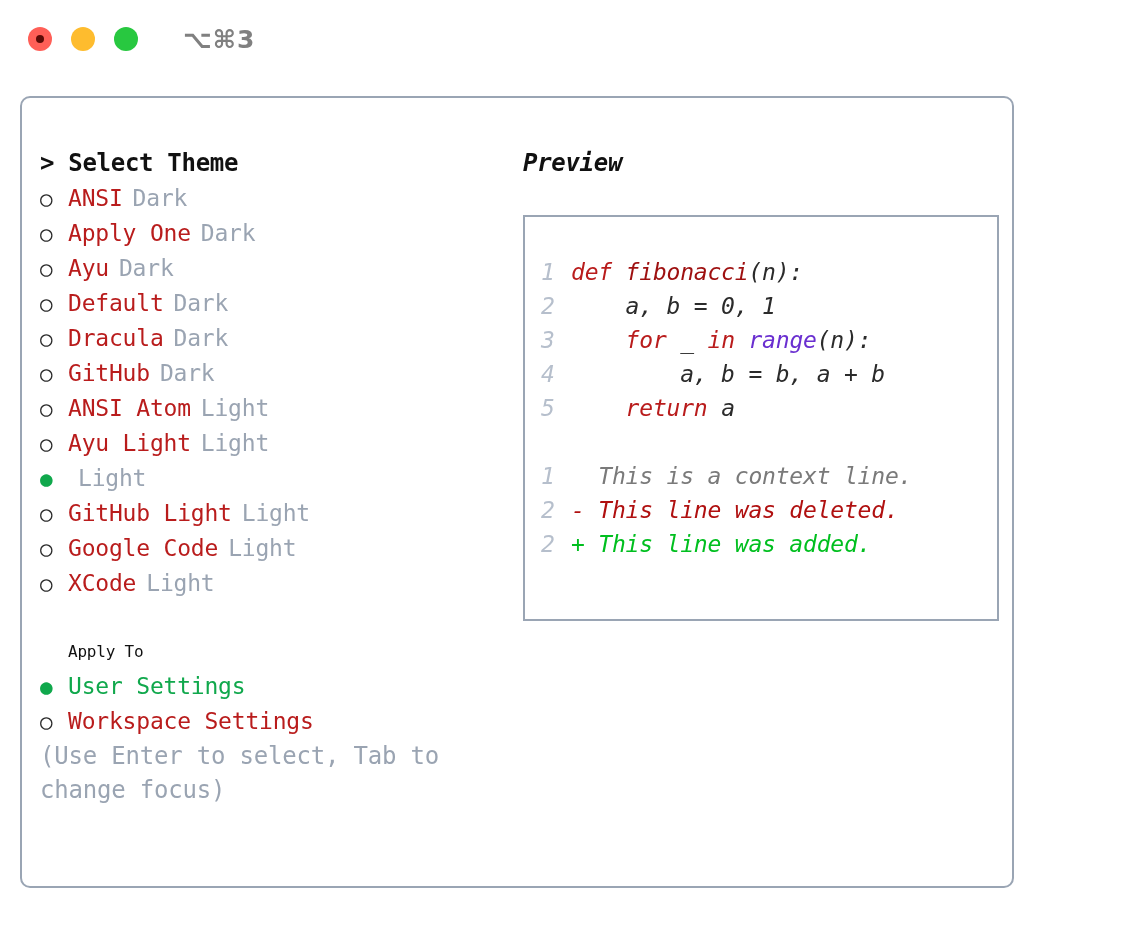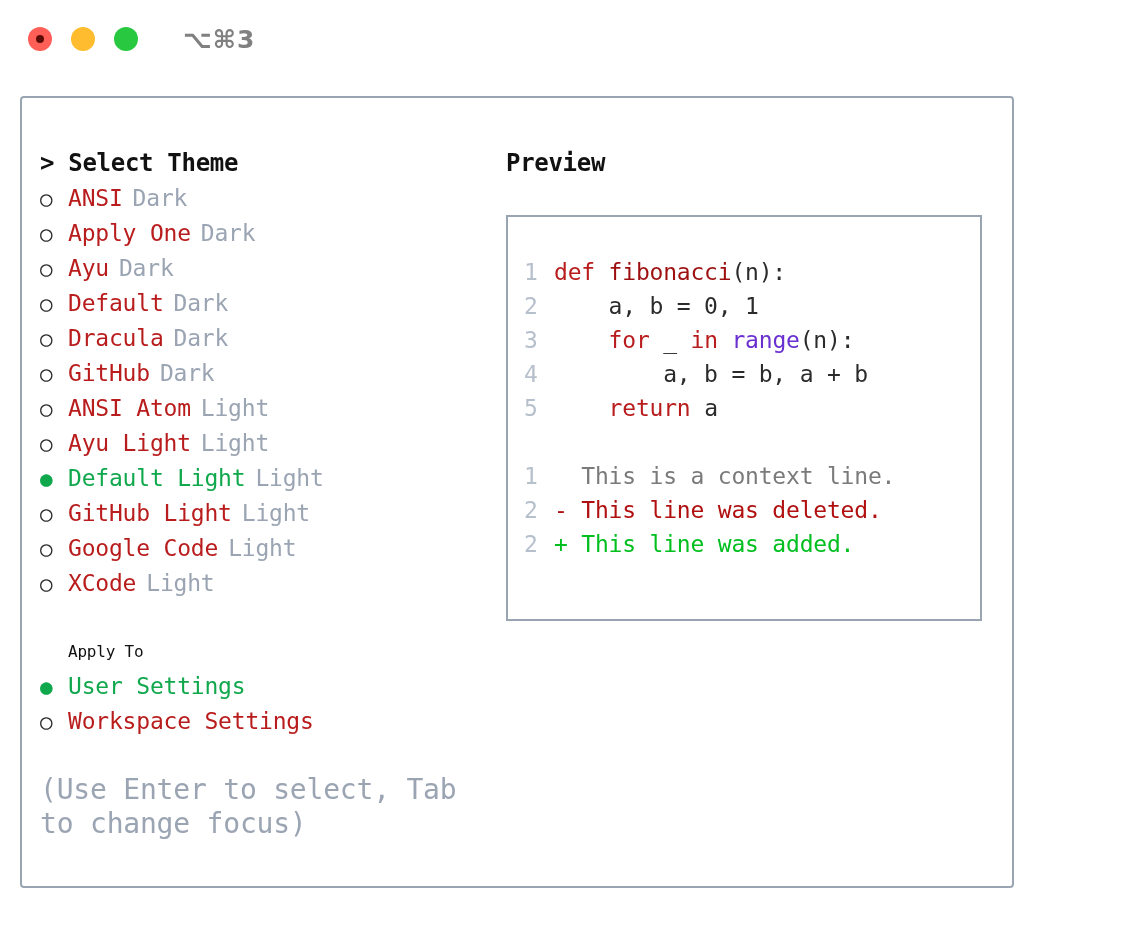--- a/index.html
+++ b/index.html
@@ -56,21 +56,21 @@
   }
 
   
   .frame {
     position: absolute;
     left: 20px;
     top: 96px;
     width: 994px;
     height: 792px;
     border: 2px solid #9aa5b4;
-    border-radius: 4px;
+    border-radius: 10px;
     box-sizing: border-box;
     background: #ffffff;
   }
   .frame-inner {
     display: flex;
     padding: 48px 0 0 18px;
     box-sizing: border-box;
     height: 100%;
   }
 
@@ -116,32 +116,32 @@
   .group-title {
     font-size: 16px;
     color: #111111;
     line-height: 34px;
     padding-left: 28px;
     white-space: pre;
     letter-spacing: -0.2px;
   }
 
   .hint {
-    margin-top: 34px;
-    font-size: 28px;
+    font-size: 24px;
     color: #9aa4b2;
     line-height: 34px;
     width: 420px;
     letter-spacing: -0.2px;
   }
 
   
   .right-pane {
-    margin-left: 6px;
+    margin-left: 23px;
     flex: 1;
+    font-style: italic;
   }
   .preview-title {
     font-size: 24px;
     font-weight: bold;
     color: #111111;
     line-height: 34px;
     letter-spacing: -0.3px;
   }
   .preview-box {
     margin-top: 35px;
@@ -195,21 +195,21 @@
       <div class="section-header">&gt; Select Theme</div>
       <div class="opt-list" id="theme-list">
           <div class="opt"><span class="bullet">○</span><span class="opt-label">ANSI</span><span class="opt-tag">Dark</span></div>
           <div class="opt"><span class="bullet">○</span><span class="opt-label">Apply One</span><span class="opt-tag">Dark</span></div>
           <div class="opt"><span class="bullet">○</span><span class="opt-label">Ayu</span><span class="opt-tag">Dark</span></div>
           <div class="opt"><span class="bullet">○</span><span class="opt-label">Default</span><span class="opt-tag">Dark</span></div>
           <div class="opt"><span class="bullet">○</span><span class="opt-label">Dracula</span><span class="opt-tag">Dark</span></div>
           <div class="opt"><span class="bullet">○</span><span class="opt-label">GitHub</span><span class="opt-tag">Dark</span></div>
           <div class="opt"><span class="bullet">○</span><span class="opt-label">ANSI Atom</span><span class="opt-tag">Light</span></div>
           <div class="opt"><span class="bullet">○</span><span class="opt-label">Ayu Light</span><span class="opt-tag">Light</span></div>
-          <div class="opt selected"><span class="bullet filled">●</span><span class="opt-label">Default Light</span><span class="opt-tag">Light</span></div>
+          <div class="opt selected"><span class="bullet filled">●</span><span class="opt-tag">Light</span></div>
           <div class="opt"><span class="bullet">○</span><span class="opt-label">GitHub Light</span><span class="opt-tag">Light</span></div>
           <div class="opt"><span class="bullet">○</span><span class="opt-label">Google Code</span><span class="opt-tag">Light</span></div>
           <div class="opt"><span class="bullet">○</span><span class="opt-label">XCode</span><span class="opt-tag">Light</span></div>
         </div>
 
       <div class="group-gap"></div>
       <div class="group-title">Apply To</div>
       <div class="opt-list" id="apply-list">
           <div class="opt selected"><span class="bullet filled">●</span><span class="opt-label">User Settings</span></div>
           <div class="opt"><span class="bullet">○</span><span class="opt-label">Workspace Settings</span></div>

